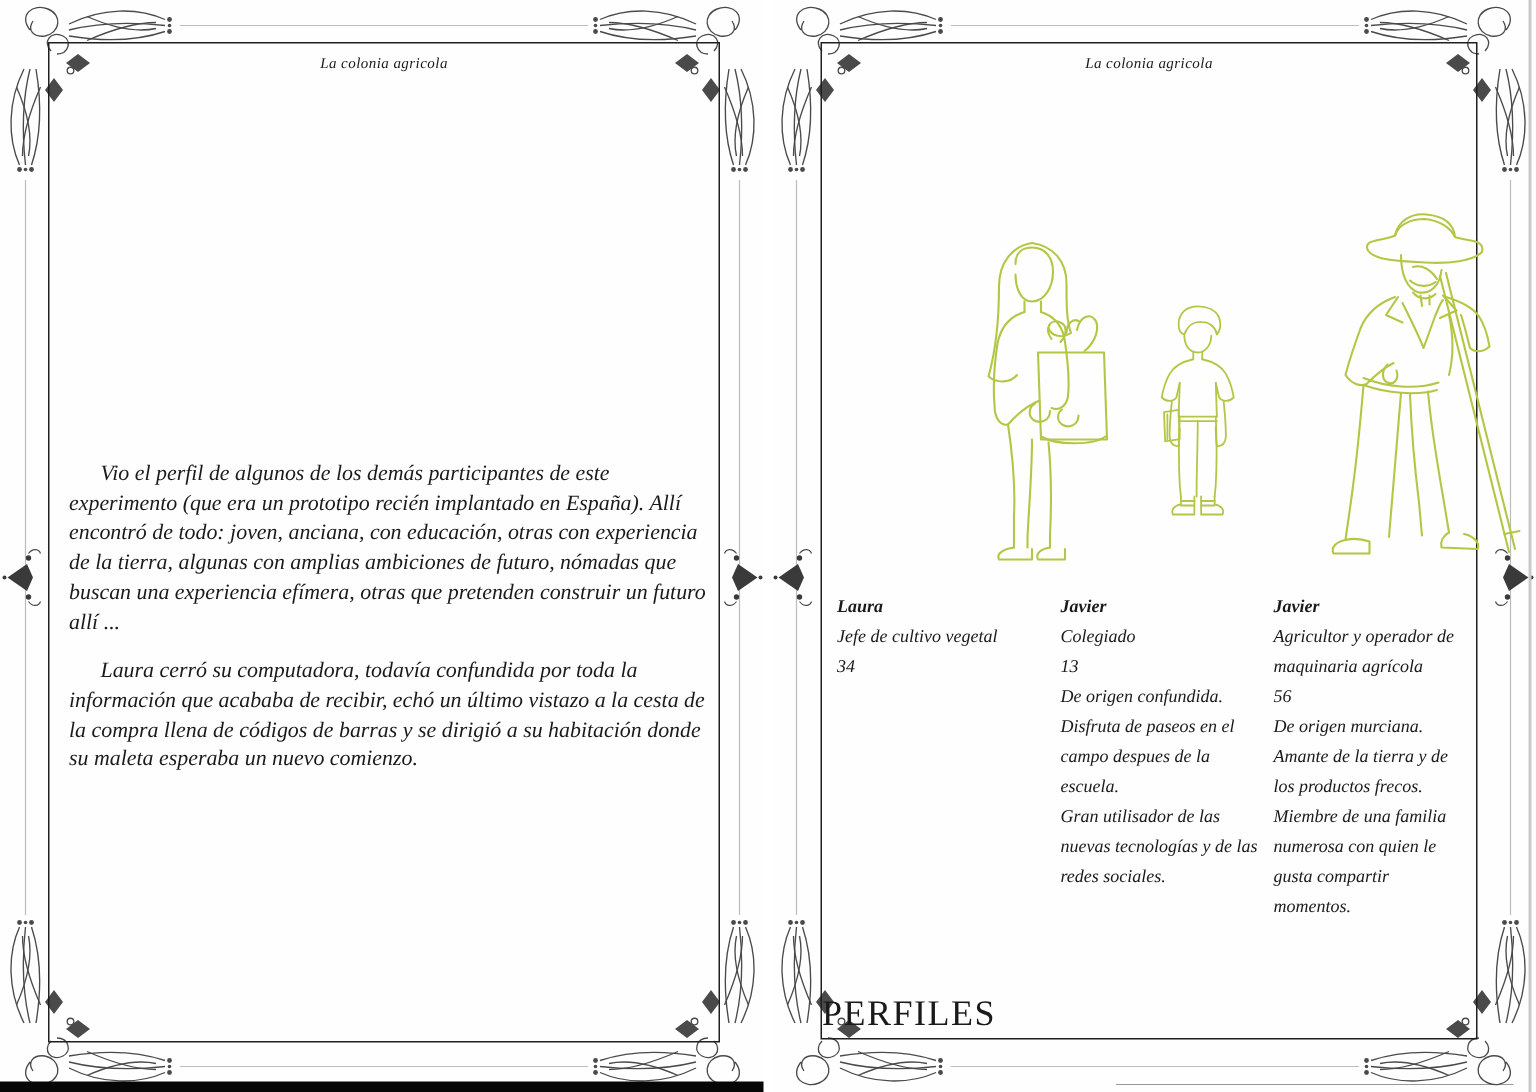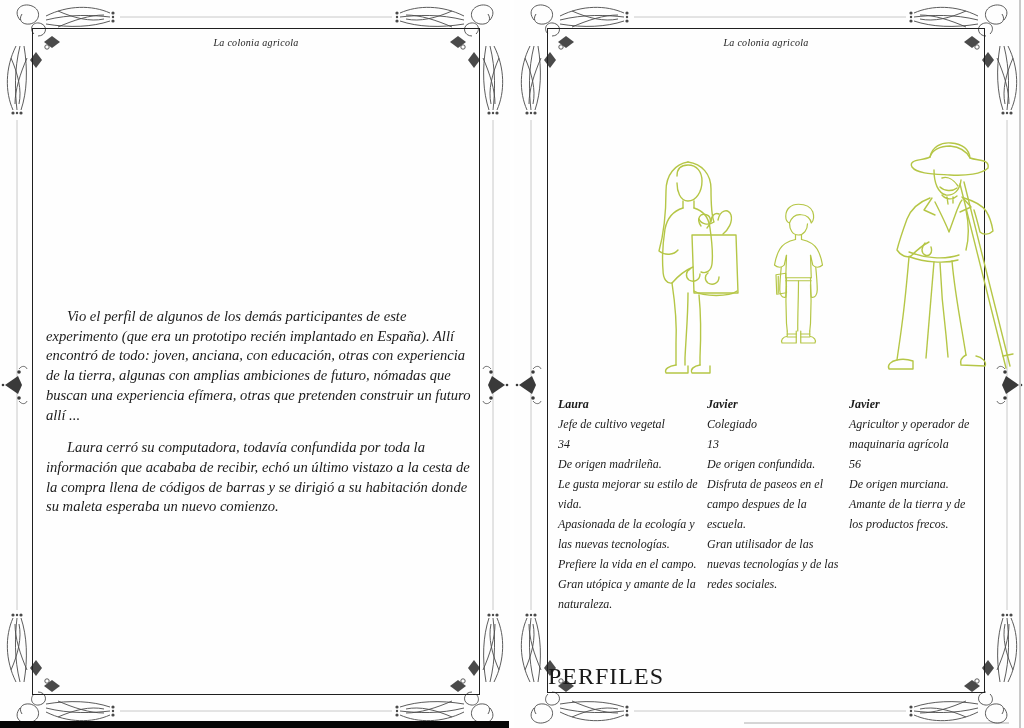--- a/index.html
+++ b/index.html
@@ -188,44 +188,39 @@
         <path d="M84,46 C80,40 74,36 68,38"></path>
         <path d="M129,216 L139,214"></path>
       </svg>
     </div>
 
     <div class="profiles">
       <div class="profile c1">
         <div class="profile-name">Laura</div>
         <div class="profile-role">Jefe de cultivo vegetal</div>
         <div class="profile-age">34</div>
-        <div class="profile-desc">
-            <div>De origen madrileña.</div>
-            <div>Le gusta mejorar su estilo de vida.</div>
-            <div>Apasionada de la ecología y las nuevas tecnologías. Prefiere la vida en el campo.</div>
-            <div>Gran utópica y amante de la naturaleza.</div>
-          </div>
       </div>
       <div class="profile c2">
         <div class="profile-name">Javier</div>
         <div class="profile-role">Colegiado</div>
         <div class="profile-age">13</div>
         <div class="profile-desc">
             <div>De origen confundida.</div>
             <div>Disfruta de paseos en el campo despues de la escuela.</div>
             <div>Gran utilisador de las nuevas tecnologías y de las redes sociales.</div>
           </div>
       </div>
       <div class="profile c3">
         <div class="profile-name">Javier</div>
         <div class="profile-role">Agricultor y operador de maquinaria agrícola</div>
         <div class="profile-age">56</div>
         <div class="profile-desc">
             <div>De origen murciana.</div>
             <div>Amante de la tierra y de los productos frecos.</div>
+            <div>Miembre de una familia numerosa con quien le gusta compartir momentos.</div>
           </div>
       </div>
     </div>
 
     <div class="caption">PERFILES</div>
   </div>
 </div>
 
 <div class="edge-shadow"></div>
 

